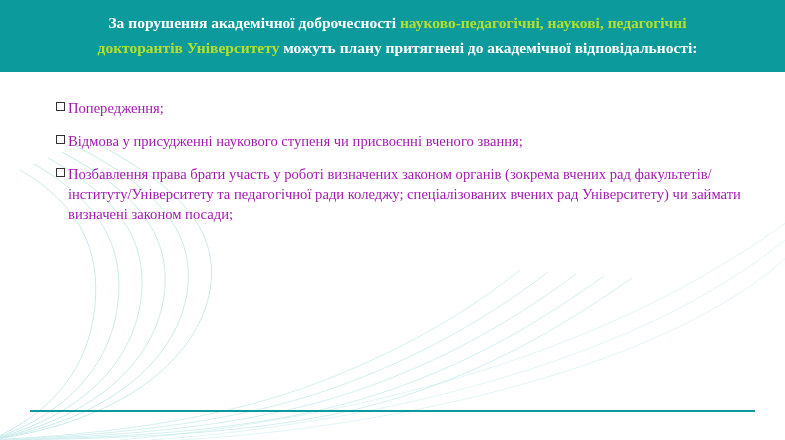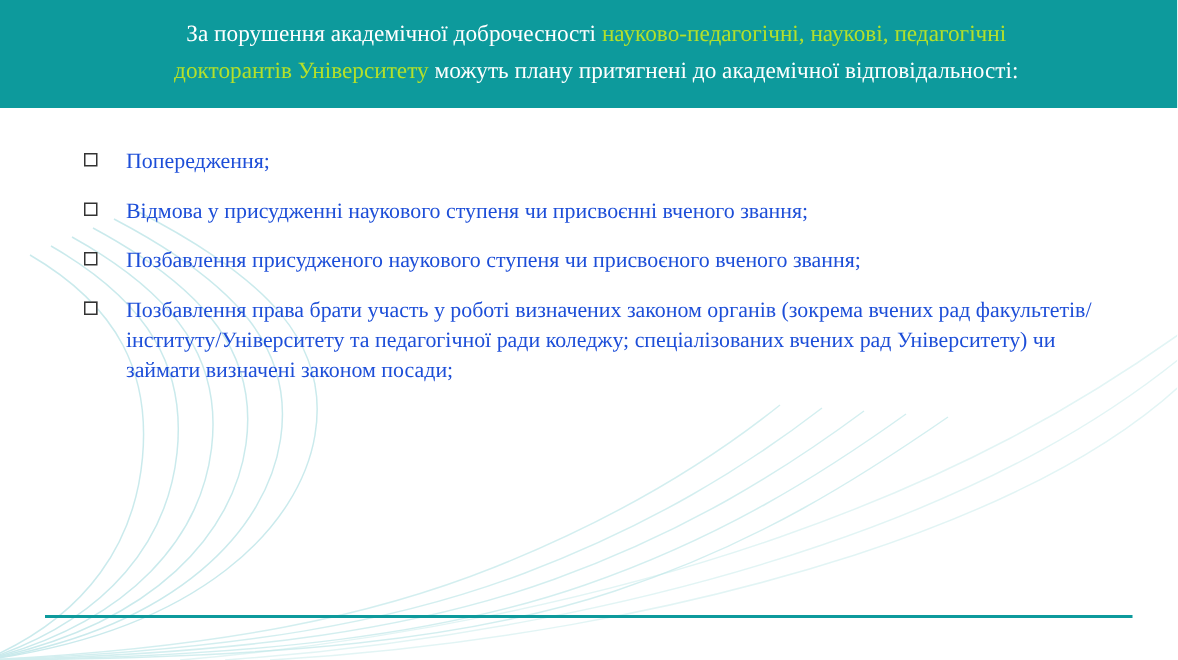--- a/index.html
+++ b/index.html
@@ -28,21 +28,21 @@
     width: 785px;
     height: 72px;
     background: #0d9a9c;
   }
   .header-text {
     position: absolute;
     left: 30px;
     top: 10px;
     width: 735px;
     font-family: "Liberation Serif", serif;
-    font-weight: normal;
+    font-weight: bold;
     font-size: 15.5px;
     line-height: 25px;
     color: #ffffff;
     text-align: center;
   }
   .hl-green {
     color: #b4e02a;
   }
   
   .swirls {
@@ -64,26 +64,26 @@
   }
   
   .body-list {
     position: absolute;
     left: 56px;
     top: 98px;
     width: 700px;
   }
   .list-item {
     position: relative;
-    padding-left: 28px;
+    padding-left: 12px;
     margin-bottom: 13px;
     font-family: "Liberation Serif", serif;
     font-size: 14.6px;
     line-height: 20px;
-    color: #1d4ed8;
+    color: #a21caf;
     text-align: left;
   }
   .list-item .bullet {
     position: absolute;
     left: 0;
     top: 4px;
     width: 9px;
     height: 9px;
     border: 1px solid #333333;
     background: #ffffff;
@@ -131,21 +131,20 @@
     <div class="list-item">
       <span class="bullet"></span>
       <span>Попередження;</span>
     </div>
     <div class="list-item">
       <span class="bullet"></span>
       <span>Відмова у присудженні наукового ступеня чи присвоєнні вченого звання;</span>
     </div>
     <div class="list-item">
       <span class="bullet"></span>
-      <span>Позбавлення присудженого наукового ступеня чи присвоєного вченого звання;</span>
     </div>
     <div class="list-item">
       <span class="bullet"></span>
     </div>
     <div class="list-item">
       <span class="bullet"></span>
       <span>Позбавлення права брати участь у роботі визначених законом органів (зокрема вчених рад факультетів/інституту/Університету та педагогічної ради коледжу; спеціалізованих вчених рад Університету) чи займати визначені законом посади;</span>
     </div>
   </div>
 

